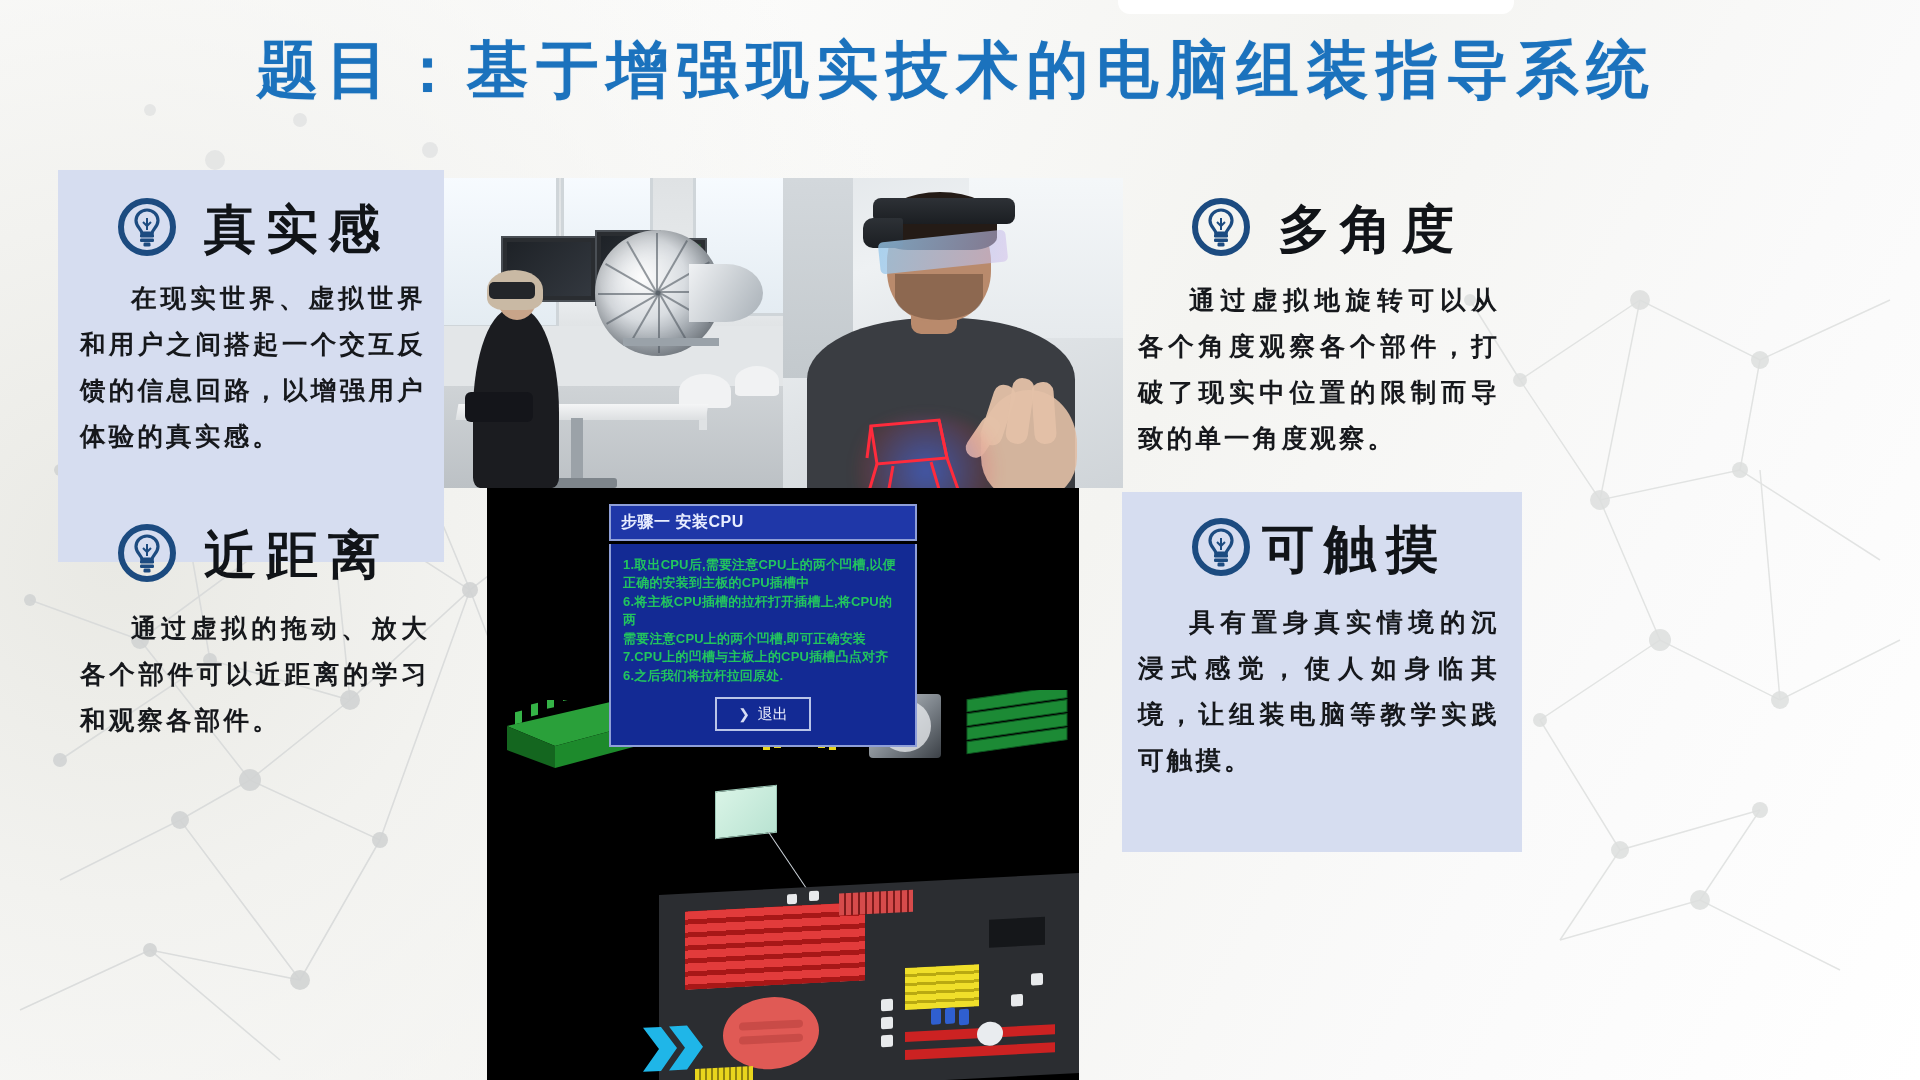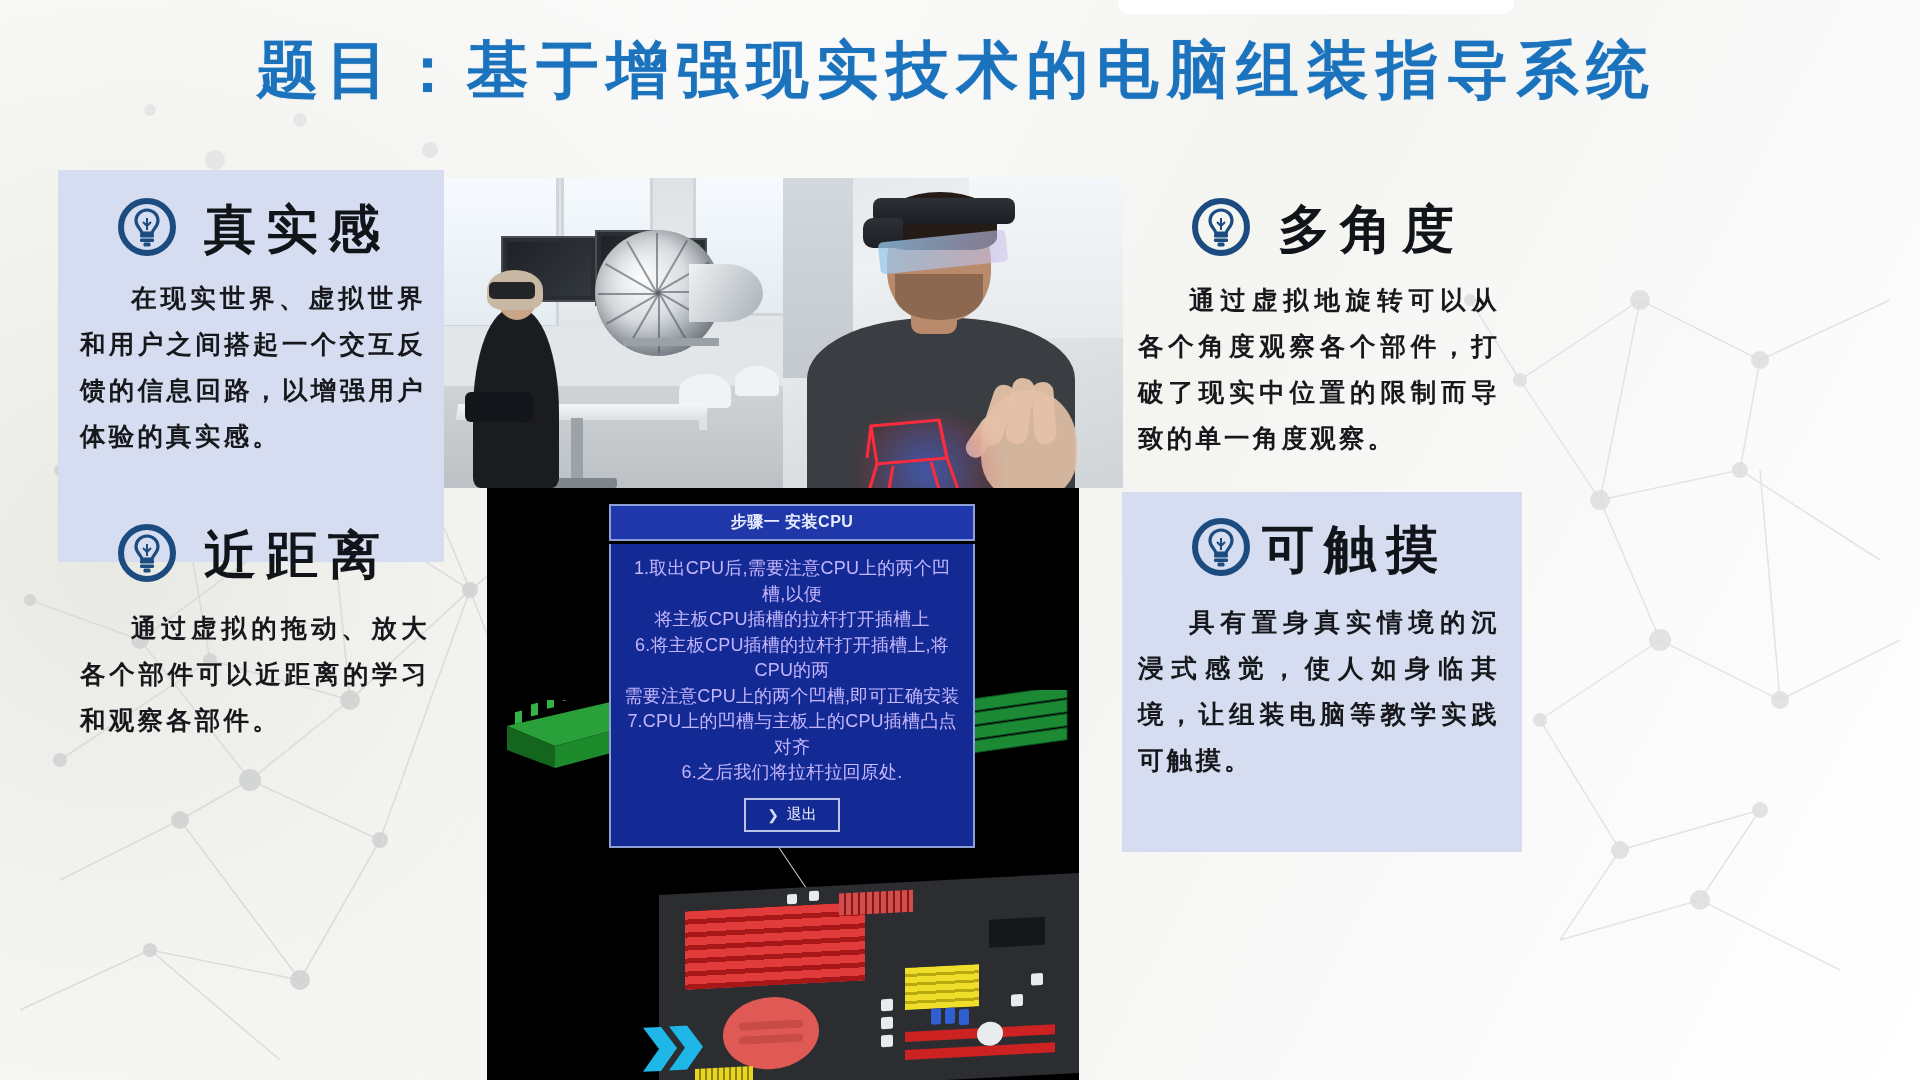--- a/index.html
+++ b/index.html
@@ -115,31 +115,31 @@
   .holo-visor{position:absolute;background:linear-gradient(#2d3136,#1b1e22);border-radius:8px;}
   .holo-lens{position:absolute;background:linear-gradient(110deg,rgba(150,200,235,.78),rgba(210,190,235,.55));border-radius:5px;}
   .holo-hand{position:absolute;background:rgba(225,190,165,.92);border-radius:50% 50% 38% 38%;}
   .holo-finger{position:absolute;background:rgba(228,193,168,.95);border-radius:10px;}
   .holo-glow{position:absolute;border-radius:50%;
       background:radial-gradient(circle,rgba(70,110,255,.55),rgba(255,40,60,.12) 60%,transparent 72%);
       filter:blur(6px);}
 
   
   .ar-black{position:absolute;inset:0;background:#000;}
-  .step-panel{position:absolute;left:122px;top:16px;width:366px;z-index:4;text-align:center;}
+  .step-panel{position:absolute;left:122px;top:16px;width:308px;z-index:4;}
   .step-header{
       background:#1f37a8;border:2px solid #8f9fd8;color:#e9eeff;
       font-family:"Liberation Sans","DejaVu Sans",sans-serif;
       font-size:16px;font-weight:bold;padding:6px 10px;letter-spacing:.5px;}
   .step-box{
       background:#132a94;border:2px solid #8f9fd8;border-top:none;
       padding:12px 12px 14px 12px;margin-top:3px;}
   .step-line{
-      color:#c4b5fd;font-family:"Liberation Sans","DejaVu Sans",sans-serif;
-      font-size:18px;line-height:1.42;letter-spacing:.2px;}
+      color:#22c55e;font-family:"Liberation Sans","DejaVu Sans",sans-serif;
+      font-size:13px;line-height:1.42;letter-spacing:.2px;font-weight:bold;}
   .exit-btn{
       margin:12px auto 0 auto;width:92px;height:30px;
       border:2px solid #b9c4e8;display:flex;align-items:center;
       justify-content:center;gap:8px;color:#eef1ff;
       font-family:"Liberation Sans","DejaVu Sans",sans-serif;font-size:15px;}
   .exit-chevron{font-size:14px;opacity:.9;}
 
   
   .hw{position:absolute;}
   .fan-unit{position:absolute;border-radius:4px;
@@ -326,21 +326,21 @@
     </div>
   </div>
 
   <div class="photo" id="photo-ar">
     <div class="ar-black"></div>
 
     <div class="step-panel">
       <div class="step-header">步骤一 安装CPU</div>
       <div class="step-box">
         <div class="step-line">1.取出CPU后,需要注意CPU上的两个凹槽,以便</div>
-        <div class="step-line">将主板CPU插槽的拉杆打开插槽上</div>
+        <div class="step-line">正确的安装到主板的CPU插槽中</div>
         <div class="step-line">6.将主板CPU插槽的拉杆打开插槽上,将CPU的两</div>
         <div class="step-line">需要注意CPU上的两个凹槽,即可正确安装</div>
         <div class="step-line">7.CPU上的凹槽与主板上的CPU插槽凸点对齐</div>
         <div class="step-line">6.之后我们将拉杆拉回原处.</div>
         <div class="exit-btn">
           <span class="exit-chevron">❯</span>
           <span>退出</span>
         </div>
       </div>
     </div>

